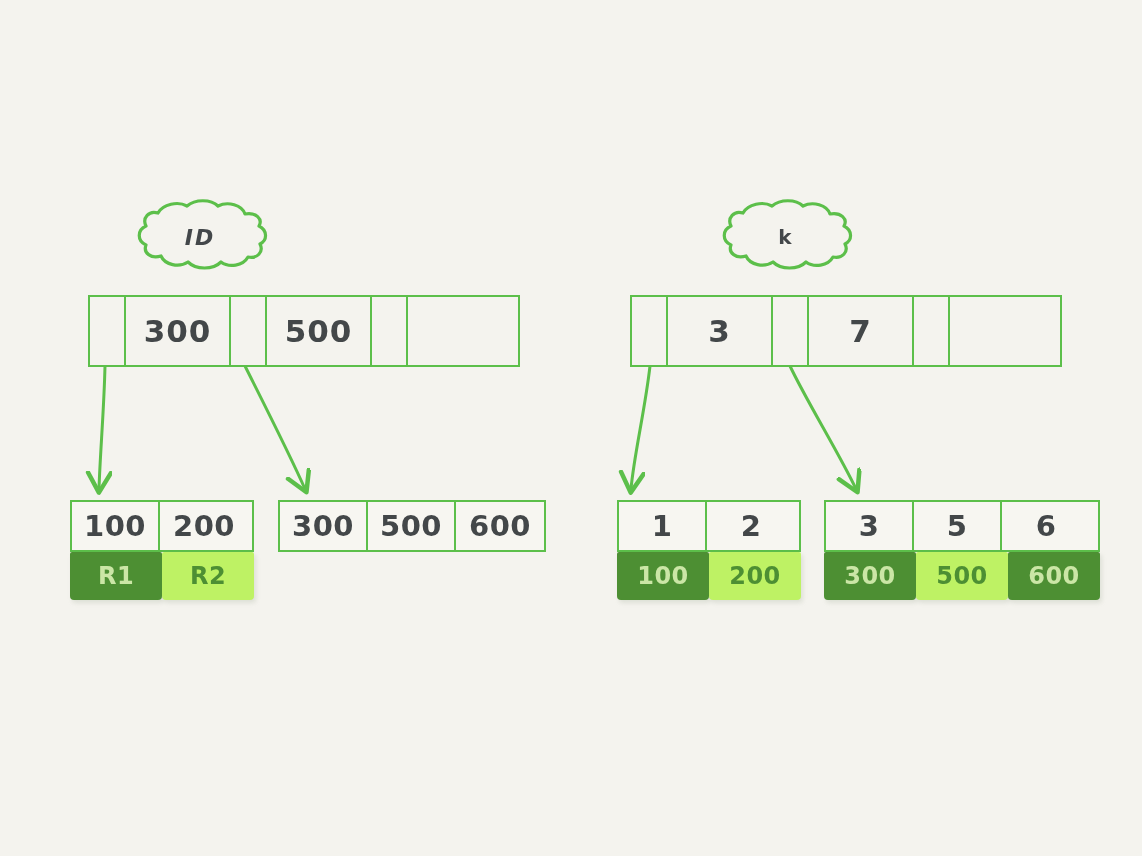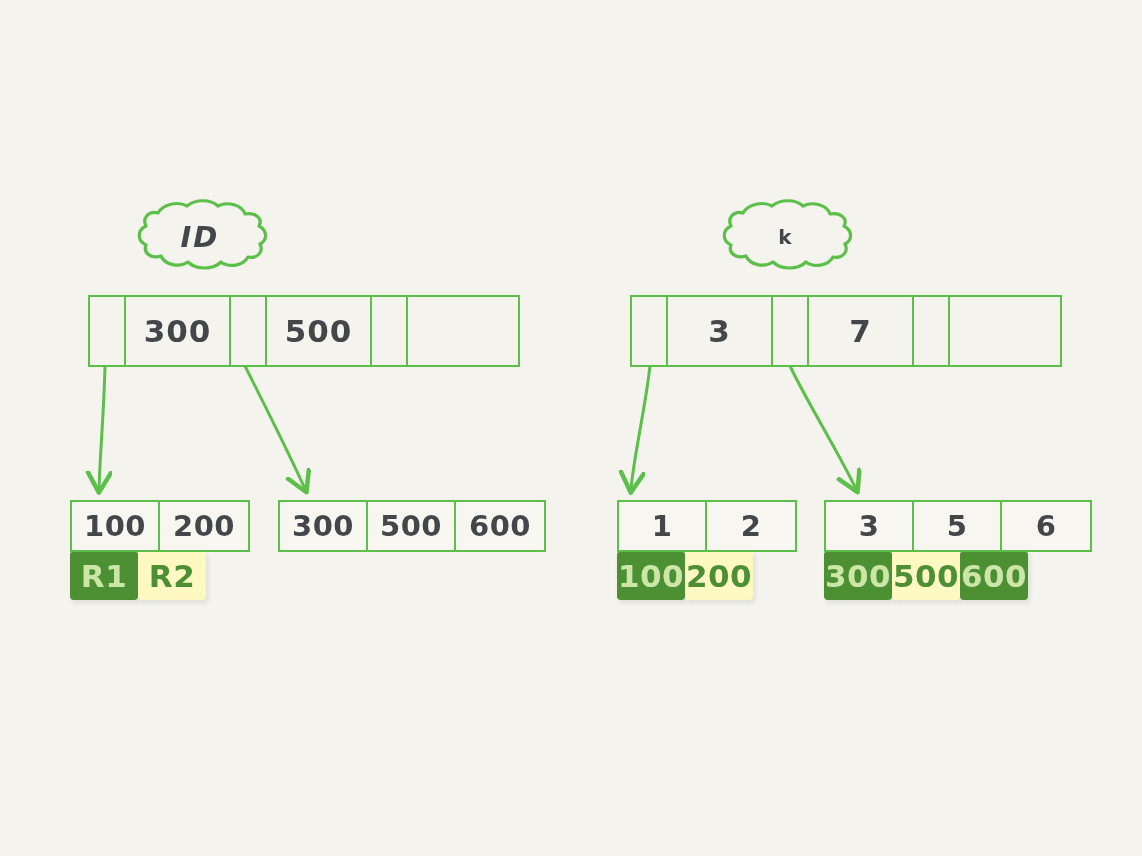--- a/index.html
+++ b/index.html
@@ -46,21 +46,21 @@
   .cloud-text {
     position: absolute;
     left: 0;
     top: 0;
     width: 150px;
     height: 80px;
     display: flex;
     align-items: center;
     justify-content: center;
     font-family: "DejaVu Sans", sans-serif;
-    font-size: 29px;
+    font-size: 22px;
     font-weight: 700;
     font-style: italic;
     letter-spacing: 2px;
     color: #43474a;
   }
   .cloud-text.small {
     font-size: 20px;
     font-style: normal;
     letter-spacing: 0;
     padding-bottom: 3px;
@@ -131,37 +131,37 @@
     border-right: none;
   }
 
   .leaf-records {
     display: flex;
     height: 48px;
     margin-top: 0px;
     filter: drop-shadow(2px 3px 2px rgba(120,140,110,0.18));
   }
   .record-cell {
-    width: 68px;
+    width: 92px;
     height: 100%;
     display: flex;
     align-items: center;
     justify-content: center;
     font-family: "DejaVu Sans", sans-serif;
-    font-size: 31px;
+    font-size: 24px;
     font-weight: 700;
     letter-spacing: 0.5px;
     border-radius: 2px 2px 4px 4px;
   }
   .record-cell.dark {
     background: #4d8f33;
     color: #cbe6a6;
   }
   .record-cell.light {
-    background: #fef9c3;
+    background: #bef264;
     color: #4d8f33;
   }
 </style>
 </head>
 <body>
 
 <div id="canvas">
 
   <svg class="layer-svg" viewBox="0 0 1142 856">
     <defs>

